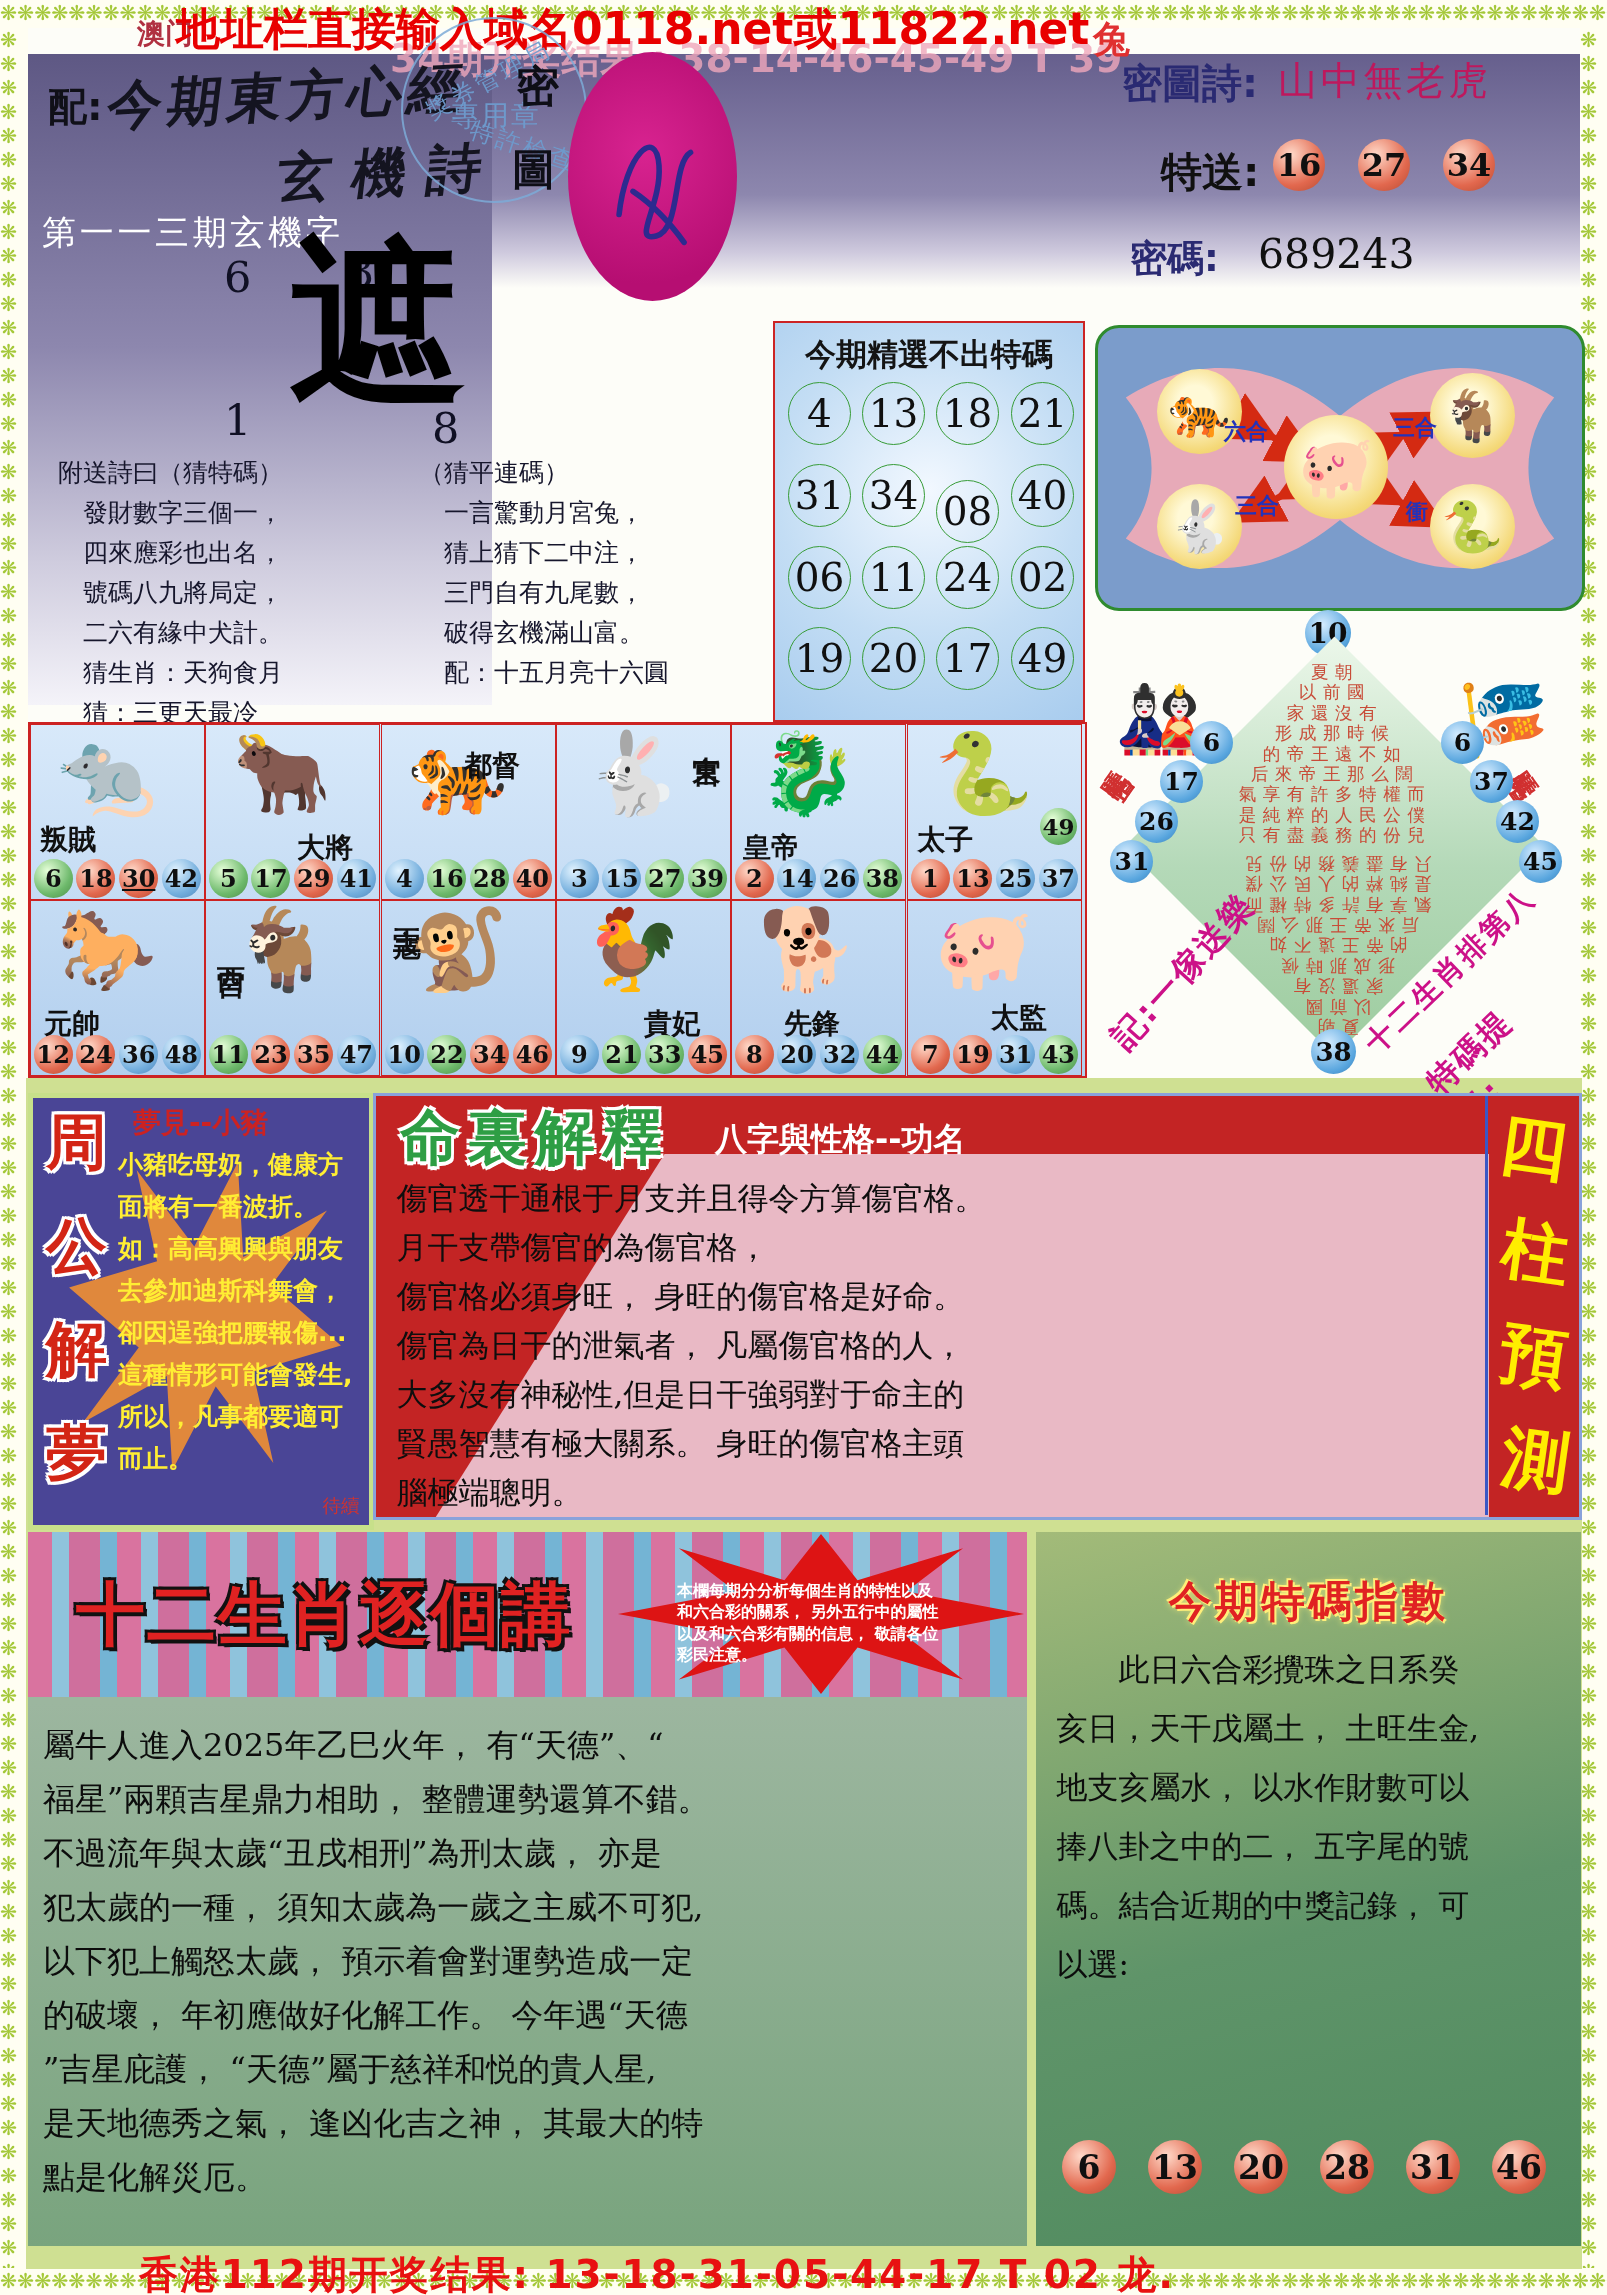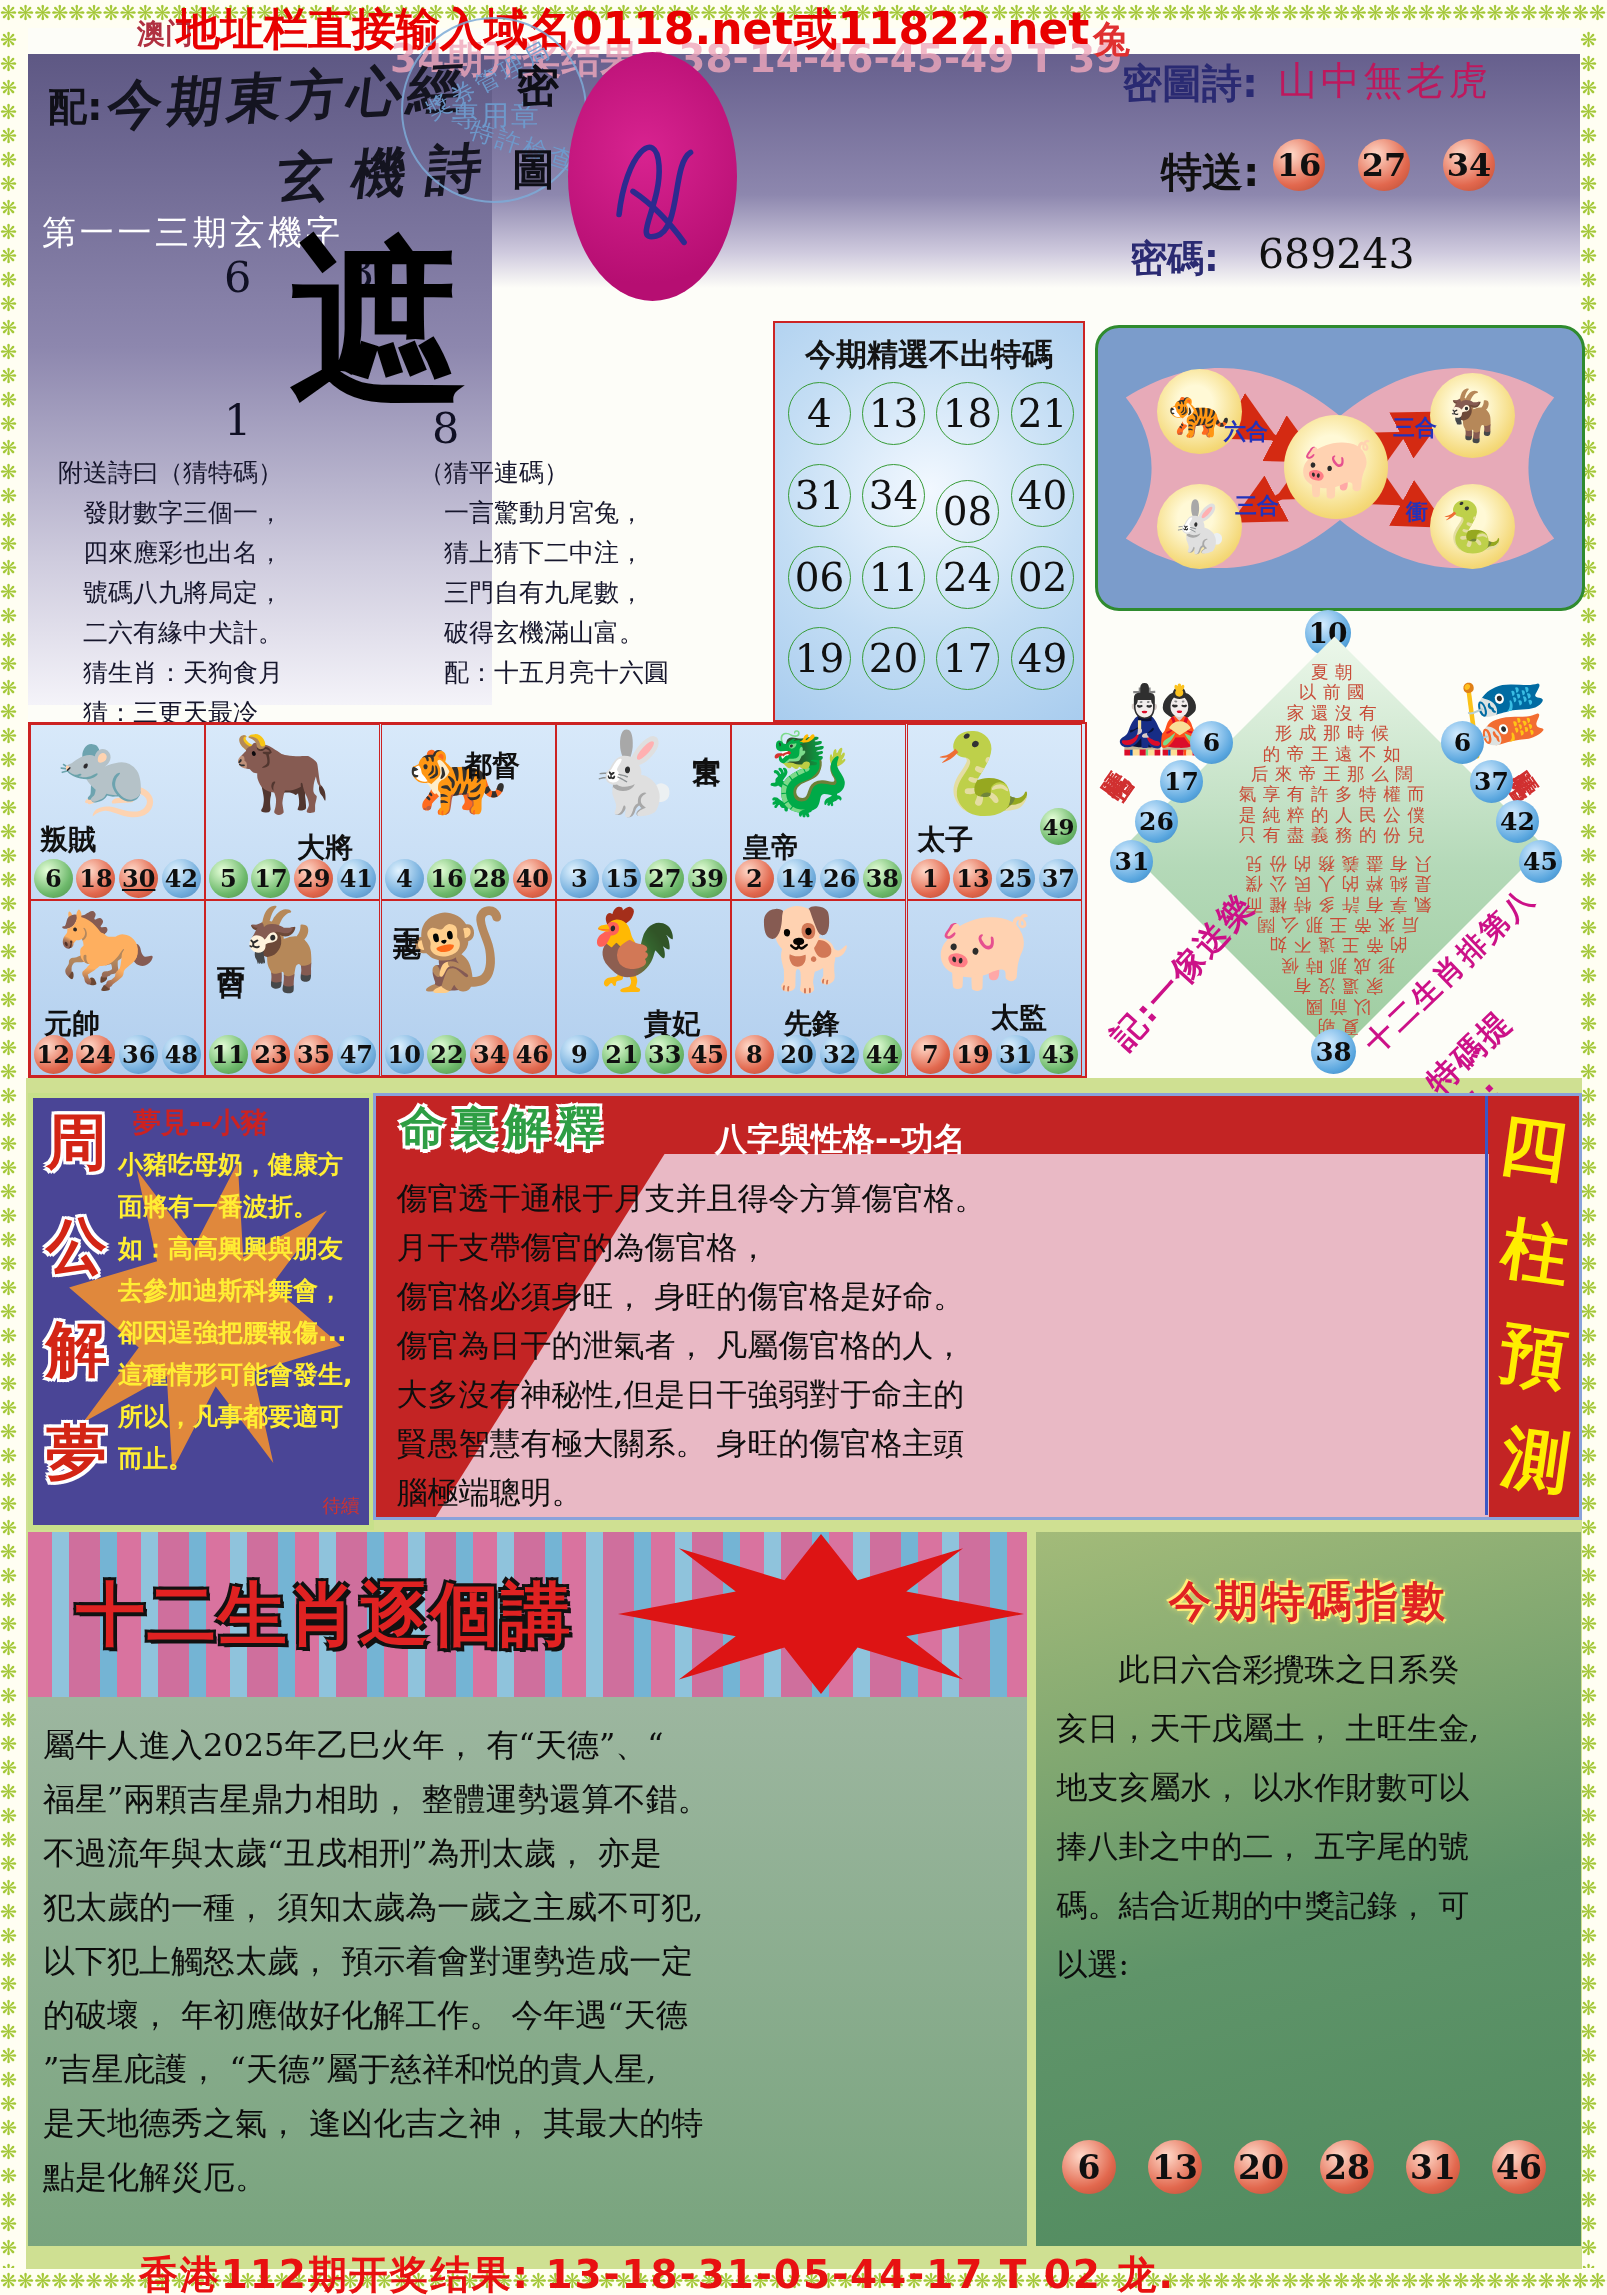--- a/index.html
+++ b/index.html
@@ -76,21 +76,21 @@
   .burst{position:absolute;left:33px;top:61px;width:278px;height:315px;background:#e0883c;transform:rotate(12deg);
      clip-path:polygon(50% 0%,59% 29%,85% 9%,71% 36%,100% 50%,71% 64%,85% 91%,59% 71%,50% 100%,41% 71%,15% 91%,29% 64%,0% 50%,29% 36%,15% 9%,41% 29%);}
   .dchar{position:absolute;left:13px;font-size:61px;font-weight:900;color:#d32515;
      text-shadow:-2.8px -2.8px 0 #fff,2.8px -2.8px 0 #fff,-2.8px 2.8px 0 #fff,2.8px 2.8px 0 #fff,0 2.8px 0 #fff,2.8px 0 0 #fff,-2.8px 0 0 #fff,0 -2.8px 0 #fff;}
   .dream-lines{position:absolute;left:85px;top:46px;width:245px;color:#ffee33;font-weight:bold;
      font-size:25px;line-height:42px;}
   
   .fate{left:373px;top:1093px;width:1209px;height:427px;border:3.7px solid #8aa2da;background:#c32424;box-sizing:border-box;overflow:hidden;}
   .wedge{position:absolute;left:56px;top:58px;width:1057px;height:369px;background:#e9b9c5;
      clip-path:polygon(22% 0,100% 0,100% 100%,0 100%);}
-  .fatetitle{color:#2e9e44;font-weight:900;font-size:45px;letter-spacing:7.4px;
+  .fatetitle{color:#2e9e44;font-weight:900;font-size:60px;letter-spacing:7.4px;
      text-shadow:-2.8px -2.8px 0 #fff,2.8px -2.8px 0 #fff,-2.8px 2.8px 0 #fff,2.8px 2.8px 0 #fff,0 3.7px 0 #fff;text-align:right;}
   .fcol{position:absolute;font-size:67px;font-weight:900;color:#ffee00;transform:rotate(8deg);}
   
   .article{left:28px;top:1532px;width:999px;height:714px;background:linear-gradient(180deg,#9cb69f 24%,#79a47e);overflow:hidden;}
   .arthdr{position:absolute;left:0;top:0;width:999px;height:165px;
      background:repeating-linear-gradient(90deg,#d9739f 0 24px,#8fc3dc 24px 41px,#cf6f9d 41px 72px,#74b4d4 72px 89px);}
   .arttitle{color:#e02222;font-weight:900;font-size:69px;letter-spacing:1.9px;
      text-shadow:-2.8px -2.8px 0 #111,2.8px -2.8px 0 #111,-2.8px 2.8px 0 #111,2.8px 2.8px 0 #111,3.7px 3.7px 0 #111;}
   .redstar{position:absolute;left:590px;top:1.9px;width:406px;height:160px;background:#dd1414;
      clip-path:polygon(50% 0%,59% 29%,85% 9%,71% 36%,100% 50%,71% 64%,85% 91%,59% 71%,50% 100%,41% 71%,15% 91%,29% 64%,0% 50%,29% 36%,15% 9%,41% 29%);}
@@ -401,20 +401,21 @@
     <div class="fcol" style="left:1124px;top:7.4px">四</div>
     <div class="fcol" style="left:1126px;top:111px">柱</div>
     <div class="fcol" style="left:1124px;top:215px">預</div>
     <div class="fcol" style="left:1126px;top:319px">測</div>
   </div>
 
   <div class="abs article">
     <div class="arthdr"></div>
     <div class="abs arttitle" style="left:48px;top:37px">十二生肖逐個講</div>
     <div class="redstar"></div>
+    <div class="starlines">本欄每期分分析每個生肖的特性以及<br>和六合彩的關系， 另外五行中的屬性<br>以及和六合彩有關的信息， 敬請各位<br>彩民注意。</div>
     <div class="artbody">屬牛人進入2025年乙巳火年， 有“天德”、“<br>福星”兩顆吉星鼎力相助， 整體運勢還算不錯。<br>不過流年與太歲“丑戌相刑”為刑太歲， 亦是<br>犯太歲的一種， 須知太歲為一歲之主威不可犯,<br>以下犯上觸怒太歲， 預示着會對運勢造成一定<br>的破壞， 年初應做好化解工作。 今年遇“天德<br>”吉星庇護， “天德”屬于慈祥和悦的貴人星,<br>是天地德秀之氣， 逢凶化吉之神， 其最大的特<br>點是化解災厄。</div>
   </div>
 
   <div class="abs idx">
     <div class="abs idxtitle" style="left:0;top:41px;width:545px;text-align:center">今期特碼指數</div>
     <div class="idxbody">　　此日六合彩攪珠之日系癸<br>亥日，天干戊屬土， 土旺生金,<br>地支亥屬水， 以水作財數可以<br>捧八卦之中的二， 五字尾的號<br>碼。結合近期的中獎記錄， 可<br>以選:</div>
     <div class="idxballs" id="idx-balls">
         <span class="ball r" style="width: 54px; height: 54px; font-size: 33px;">6</span>
         <span class="ball r" style="width: 54px; height: 54px; font-size: 33px;">13</span>
         <span class="ball r" style="width: 54px; height: 54px; font-size: 33px;">20</span>

